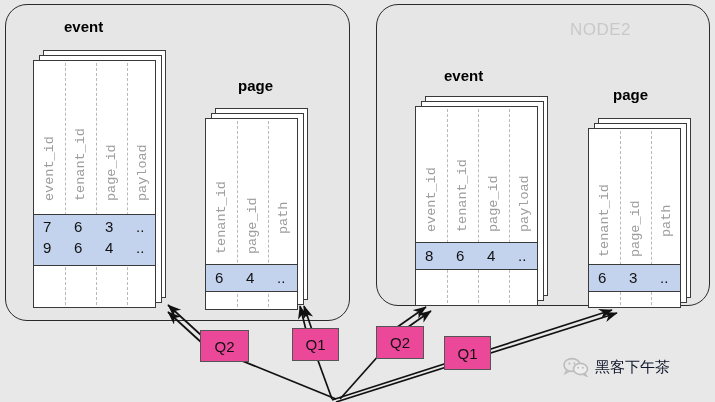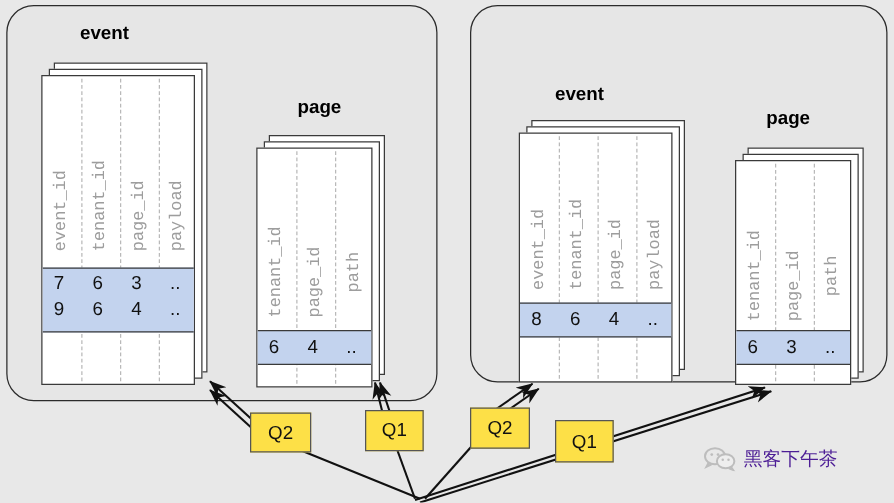--- a/index.html
+++ b/index.html
@@ -84,36 +84,36 @@
     font-size:15px;
     color:#111;
     font-family:"Liberation Sans", sans-serif;
     text-align:left;
     white-space:nowrap;
   }
 
   
   .qbox{
     position:absolute;
-    background:#fde047;
+    background:#ec4899;
     border:1.3px solid #555;
     box-sizing:border-box;
     display:flex;align-items:center;justify-content:center;
     font-size:15px;color:#111;
     z-index:20;
   }
 
   
   #arrows{position:absolute;left:0;top:0;width:715px;height:402px;z-index:10;}
 
   
   .watermark{
     position:absolute;
     display:flex;align-items:center;gap:6px;
-    color:#4c1d95;
+    color:#0f172a;
     font-size:15px;
     font-family:"DejaVu Sans", sans-serif;
     z-index:25;
     white-space:nowrap;
   }
   .wm-icon{display:block;}
 </style>
 </head>
 <body>
 
@@ -167,20 +167,21 @@
 
       <div class="band" style="left:0px;top:145px;width:93px;height:28px;">
         <div class="cell" style="left:9px;top:4px;">6</div>
         <div class="cell" style="left:40px;top:4px;">4</div>
         <div class="cell" style="left:71px;top:4px;">..</div>
       </div>
     </div>
   </div>
 
   <div class="node" style="left:376px;top:4px;width:334px;height:302px;"></div>
+  <div class="node-label" style="left:570px;top:20px;">NODE2</div>
 
   <div class="tbl-title" style="left:444px;top:67px;">event</div>
 
   <div class="stack" style="left:415px;top:96px;width:140px;height:215px;">
     <div class="sheet back2" style="left:10px;top:0px;width:123px;height:200px;"></div>
     <div class="sheet back1" style="left:6px;top:5px;width:123px;height:200px;"></div>
     <div class="sheet front" style="left:0px;top:10px;width:123px;height:200px;">
 
       <div class="colsep" style="left:31px;"></div>
       <div class="colsep" style="left:62px;"></div>

